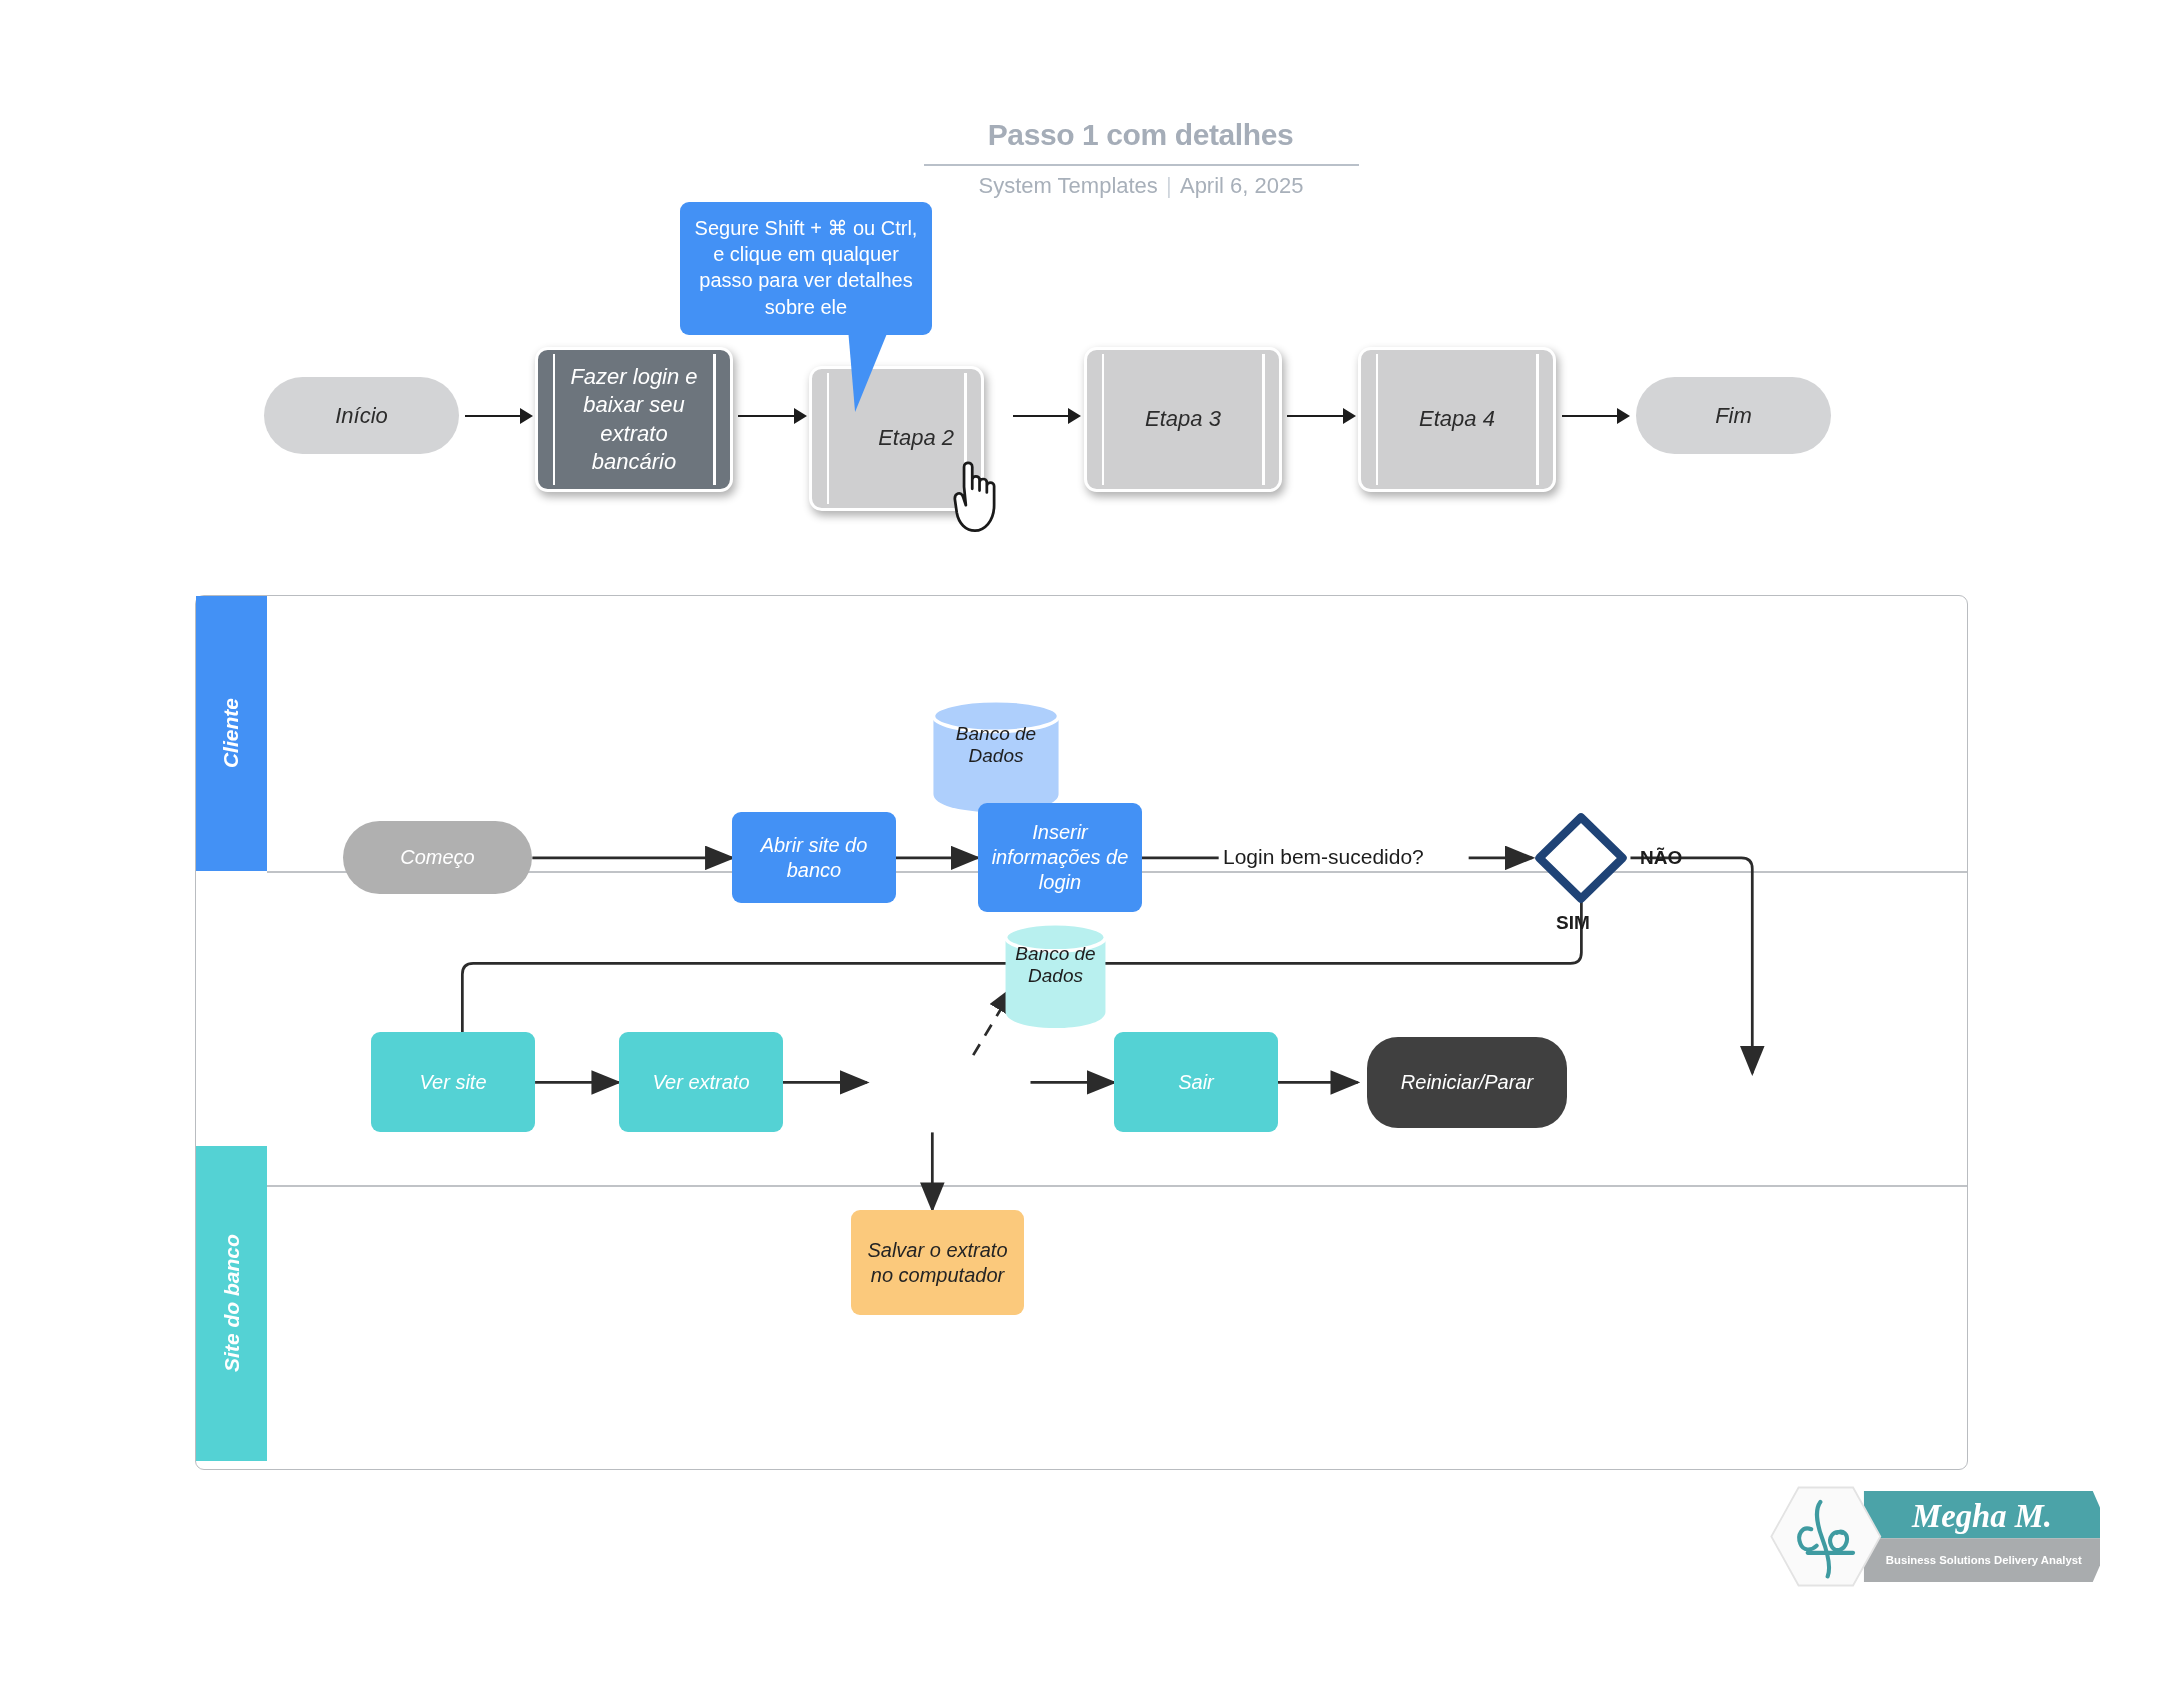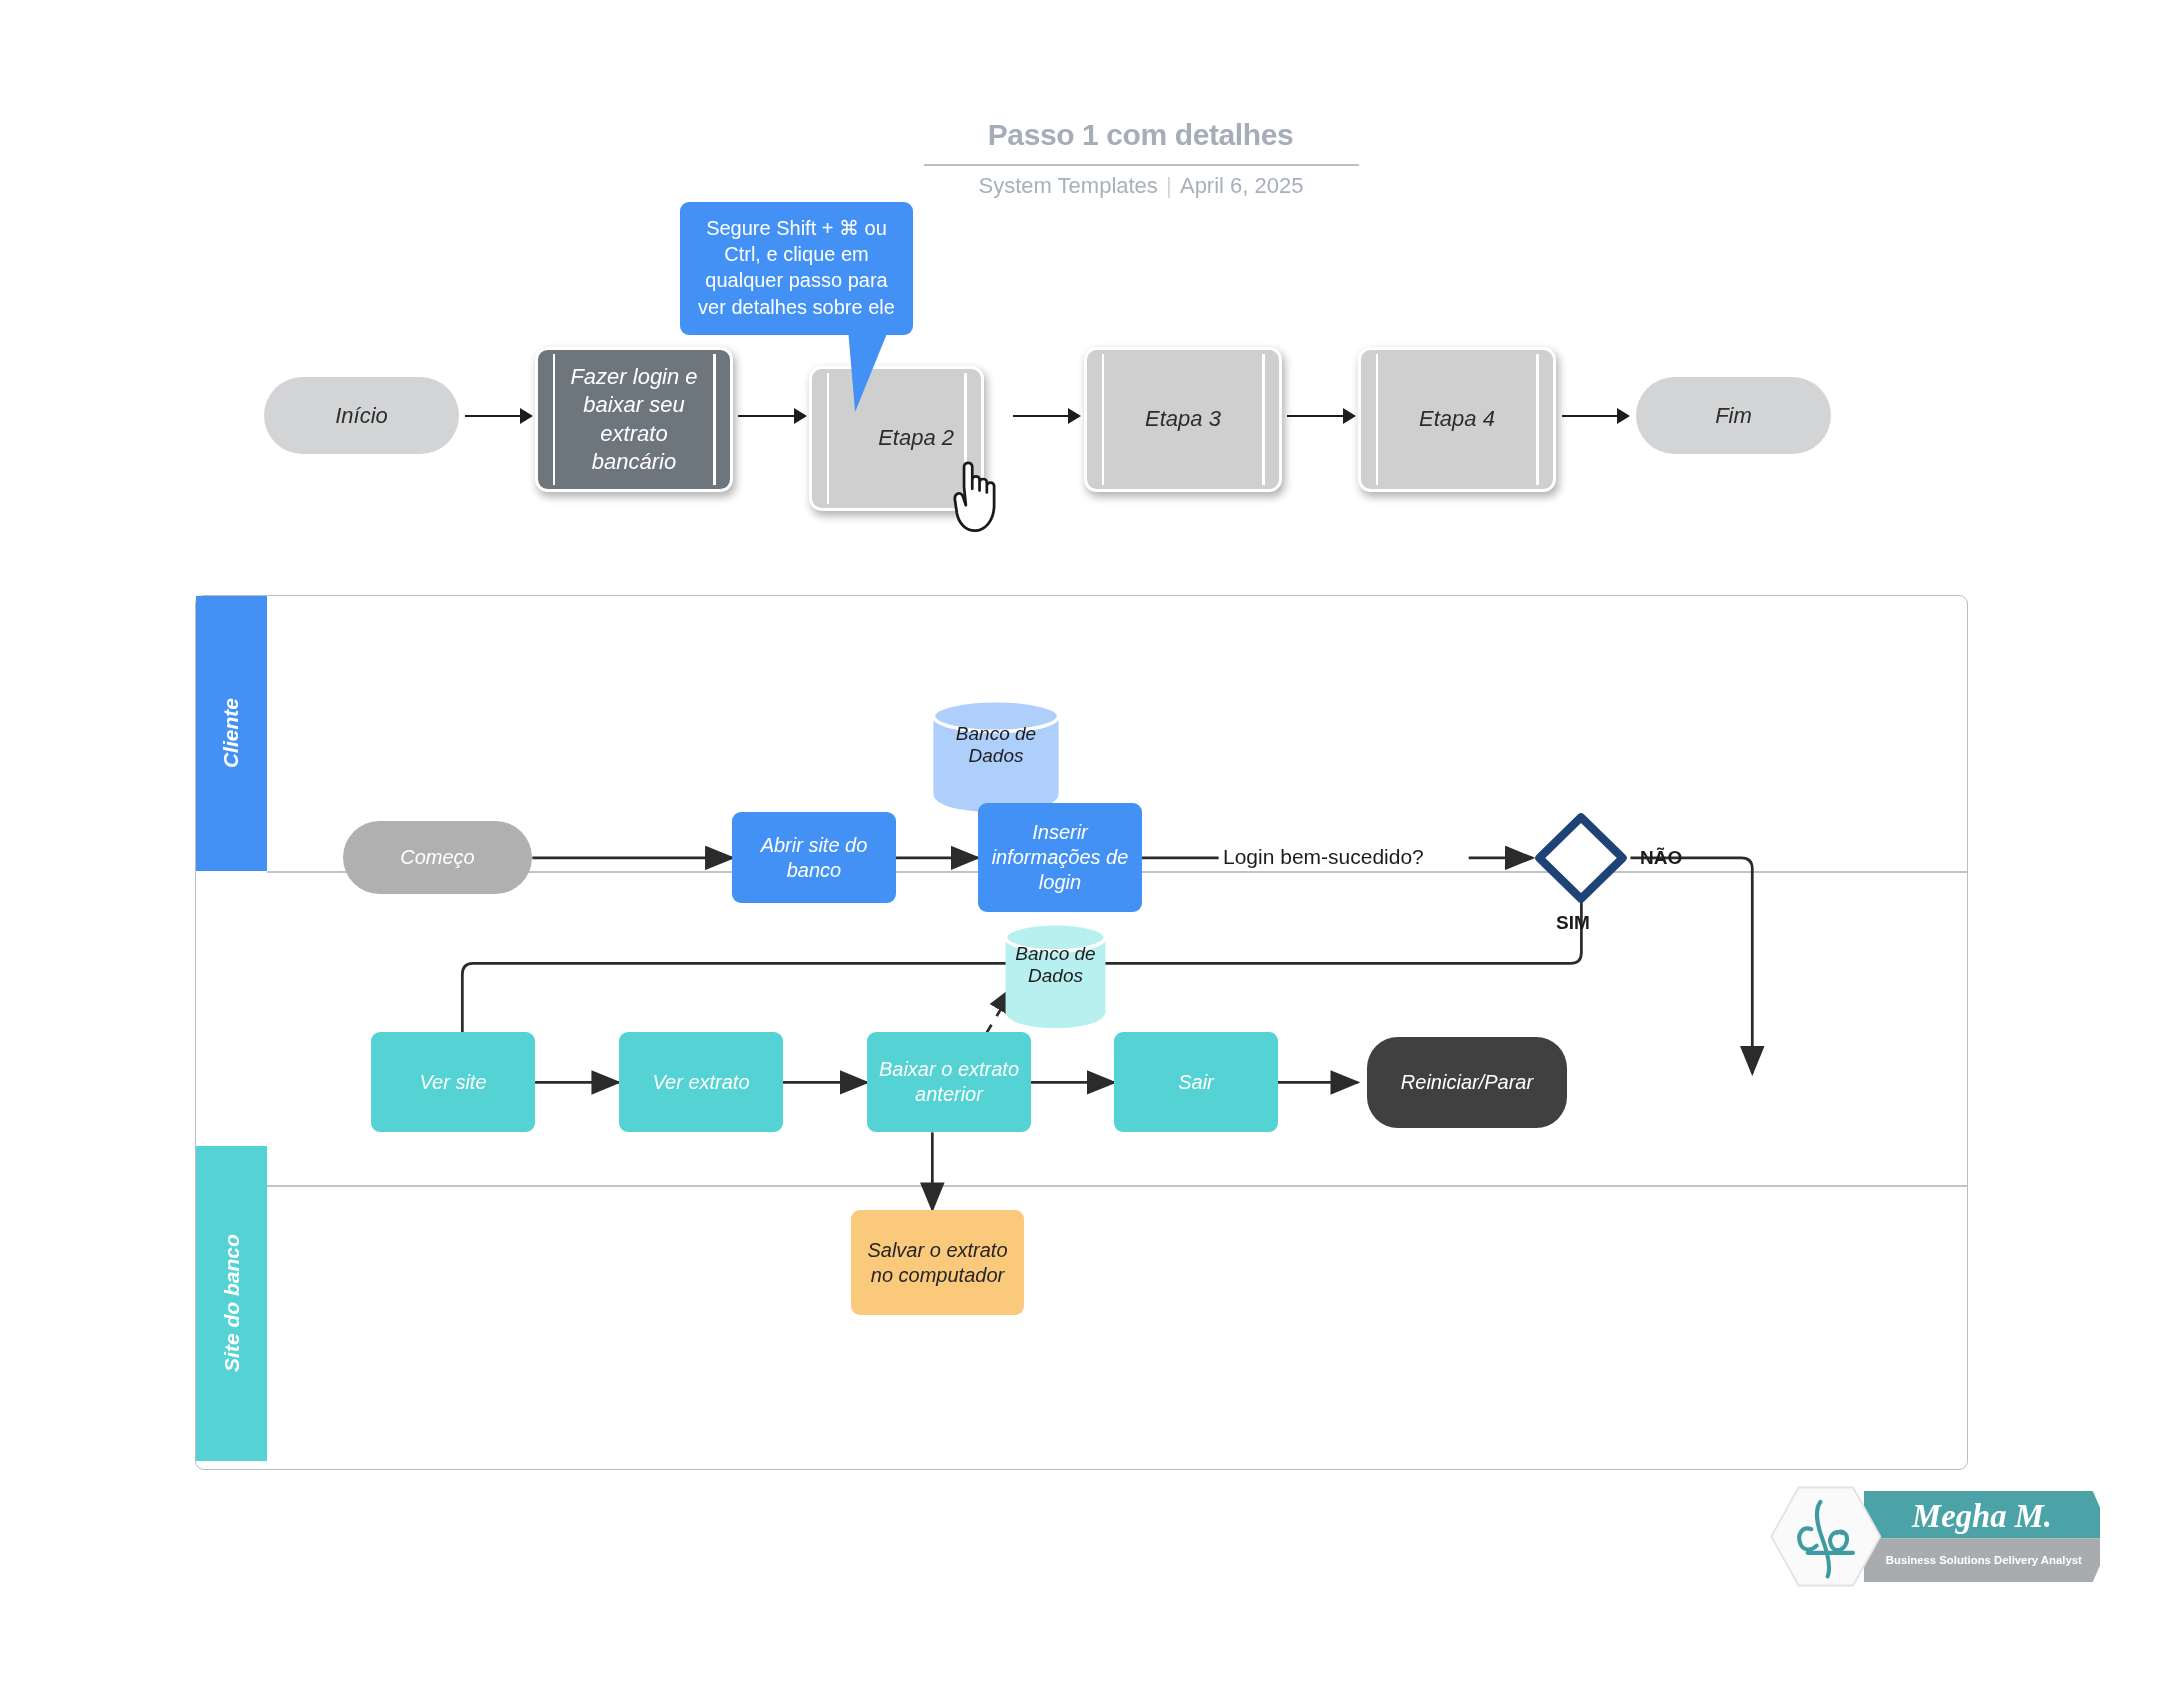--- a/index.html
+++ b/index.html
@@ -50,21 +50,21 @@
 
   .arrowline{position:absolute;height:1.8px;background:#1d1d1d;}
   .arrowhead{
     position:absolute;width:0;height:0;
     border-top:8.2px solid transparent;border-bottom:8.2px solid transparent;
     border-left:13.6px solid #1d1d1d;
   }
 
   
   #tooltip{
-    position:absolute;left:680px;top:202px;width:233px;
+    position:absolute;left:680px;top:202px;width:252px;
     background:#4391f5;border-radius:9px;
     color:#ffffff;font-size:20px;line-height:1.32;text-align:center;
     padding:12.7px 9px 14.5px 9px;box-sizing:border-box;
   }
   #tooltip-tail{position:absolute;left:846px;top:305px;width:127px;height:109px;}
 
   
   #hand-cursor{position:absolute;left:953px;top:456px;width:64px;height:82px;}
 
   
@@ -270,23 +270,20 @@
     </div>
 
     <div class="node teal" style="left:175px;top:436px;width:164px;height:100px;">
       <span>Ver site</span>
     </div>
 
     <div class="node teal" style="left:423px;top:436px;width:164px;height:100px;">
       <span>Ver extrato</span>
     </div>
 
-    <div class="node teal" style="left:671px;top:436px;width:164px;height:100px;">
-      <span>Baixar o extrato anterior</span>
-    </div>
 
     <div class="node teal" style="left:918px;top:436px;width:164px;height:100px;">
       <span>Sair</span>
     </div>
 
     <div class="node gray-round" style="left:1171px;top:441px;width:200px;height:91px;">
       <span>Reiniciar/Parar</span>
     </div>
 
     <div class="node amber" style="left:655px;top:614px;width:173px;height:105px;">

